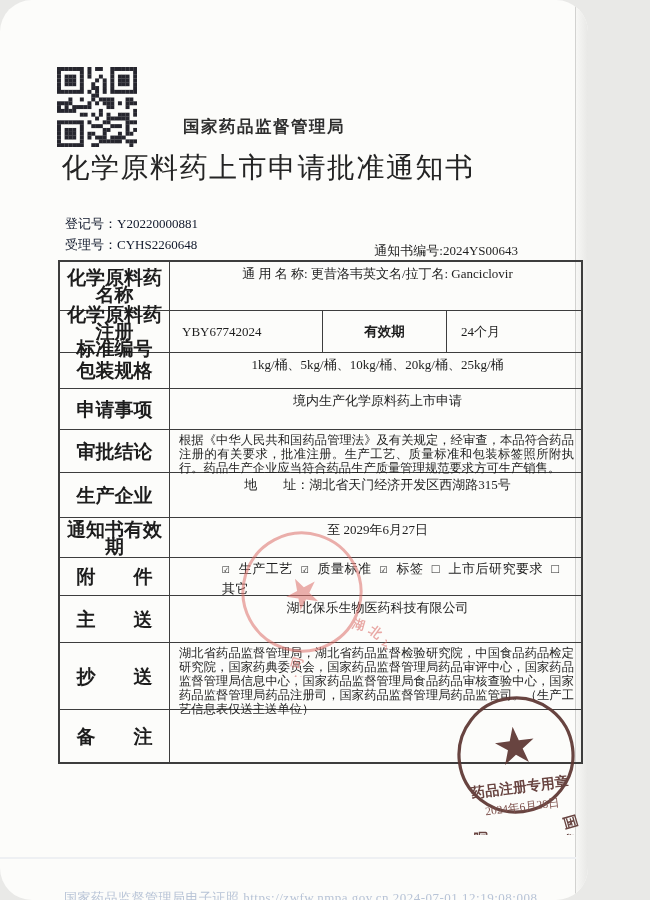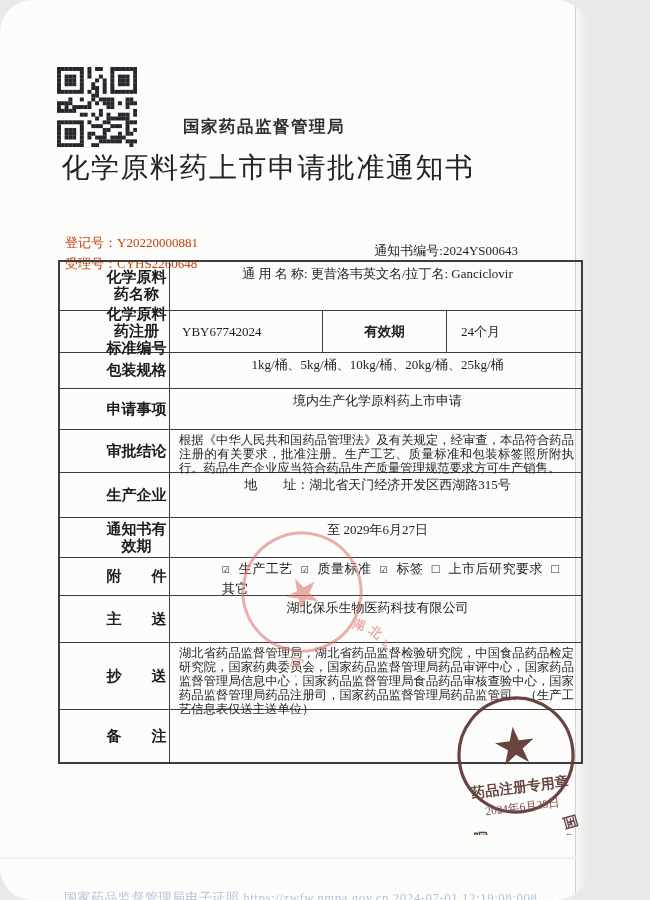--- a/index.html
+++ b/index.html
@@ -8,30 +8,30 @@
         font-family:"Liberation Serif", serif;color:#2a2a2a;border-radius:32px;}
   .page-edge-right{position:absolute;top:0;right:0;width:12px;height:100%;
         background:linear-gradient(to right,#f7f7f5,#e8e8e6);border-left:1px solid #d2d2d0;}
   .scan-line{position:absolute;left:0;right:12px;top:857px;height:2px;background:#eef0f3;}
   .qr{position:absolute;left:57px;top:67px;width:80px;height:80px;}
   .org-title{position:absolute;left:0;right:60px;top:116px;text-align:center;
         font-family:"Liberation Sans", sans-serif;font-size:16.5px;font-weight:600;
         letter-spacing:1.5px;color:#2e2e2e;}
   .doc-title{position:absolute;left:0;right:52px;top:149px;text-align:center;
         font-size:28px;font-weight:500;letter-spacing:1.5px;color:#242424;}
-  .meta{position:absolute;left:65px;top:232px;font-size:13px;color:#c2410c;}
+  .meta{position:absolute;left:65px;top:213px;font-size:13px;color:#0f172a;}
   .meta .row{height:21px;line-height:21px;}
   .notice-no{position:absolute;right:70px;top:240px;font-size:13px;height:21px;line-height:21px;color:#1f1f1f;}
   .doc-table{position:absolute;left:58px;top:260px;width:525px;box-sizing:border-box;
         border:2px solid #3d3d3d;background:transparent;}
   .trow{display:flex;box-sizing:border-box;}
   .trow + .trow{border-top:1.4px solid #3d3d3d;}
   .lbl{width:110px;min-width:110px;box-sizing:border-box;border-right:1.4px solid #3d3d3d;
         display:flex;flex-direction:column;align-items:center;justify-content:center;
-        text-align:center;font-weight:bold;font-size:15px;line-height:17px;color:#1d1d1d;padding-left:44px;}
+        text-align:center;font-weight:bold;font-size:19px;line-height:17px;color:#1d1d1d;}
   .val{flex:1;box-sizing:border-box;display:flex;flex-direction:row;justify-content:center;
         padding:2px 8px 2px 12px;font-size:13px;line-height:20px;color:#1d1d1d;}
   .val.small{font-size:12.3px;line-height:13.9px;text-align:justify;padding:4px 7px 4px 9px;}
   .subcells{flex:1;display:flex;}
   .subcells .c{box-sizing:border-box;display:flex;align-items:center;font-size:13px;color:#1d1d1d;}
   .c.c-a{width:153px;border-right:1.4px solid #3d3d3d;padding-left:12px;}
   .c.c-b{width:124px;border-right:1.4px solid #3d3d3d;justify-content:center;font-weight:bold;font-size:13.5px;}
   .c.c-c{flex:1;padding-left:14px;}
   .attach-line{font-family:Liberation Mono, monospace;font-size:13px;letter-spacing:.5px;margin-left:40px;}
   .seal{position:absolute;pointer-events:none;}

